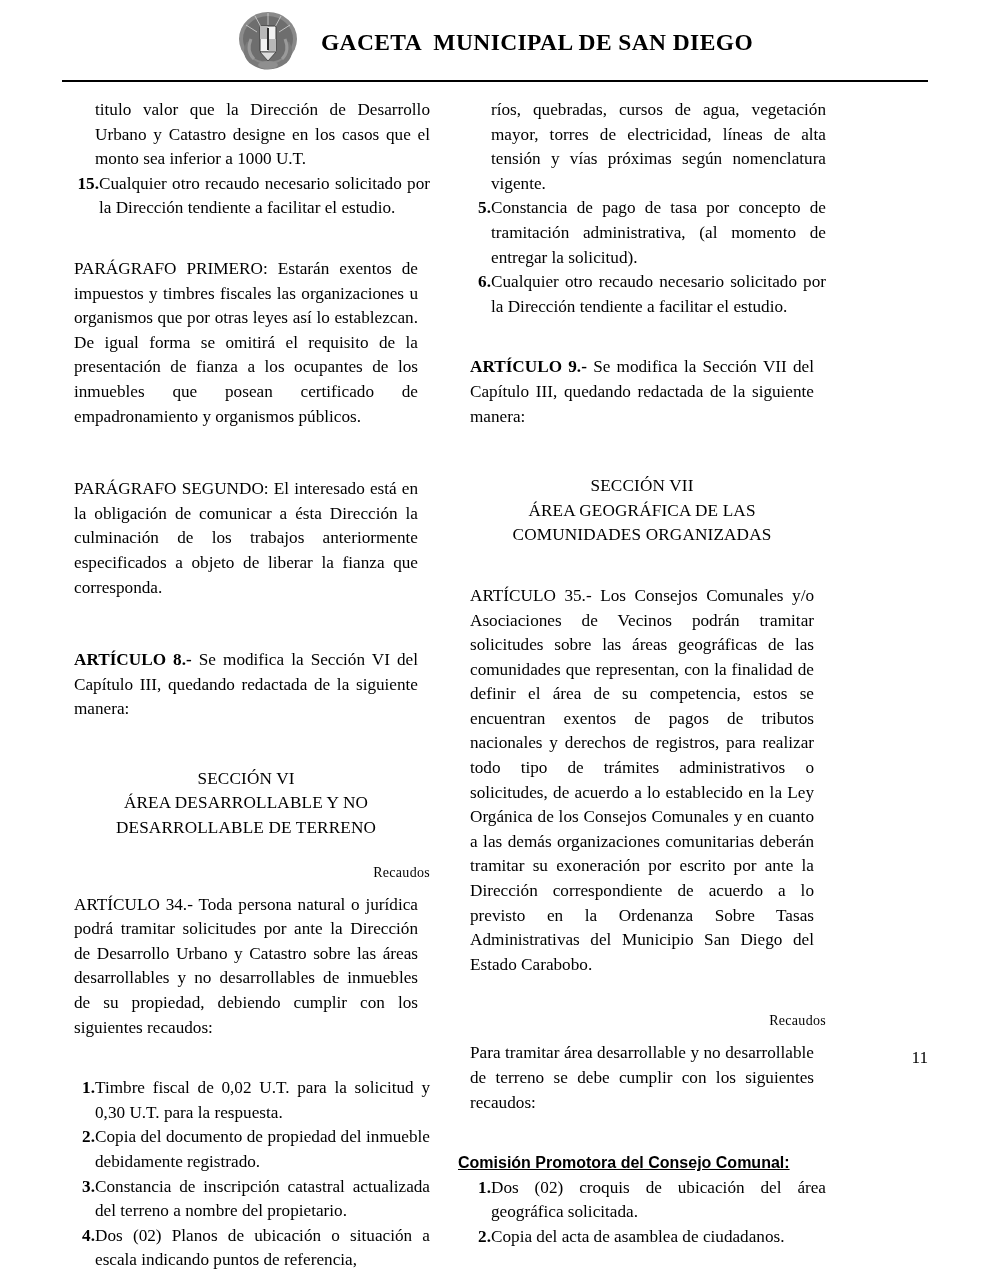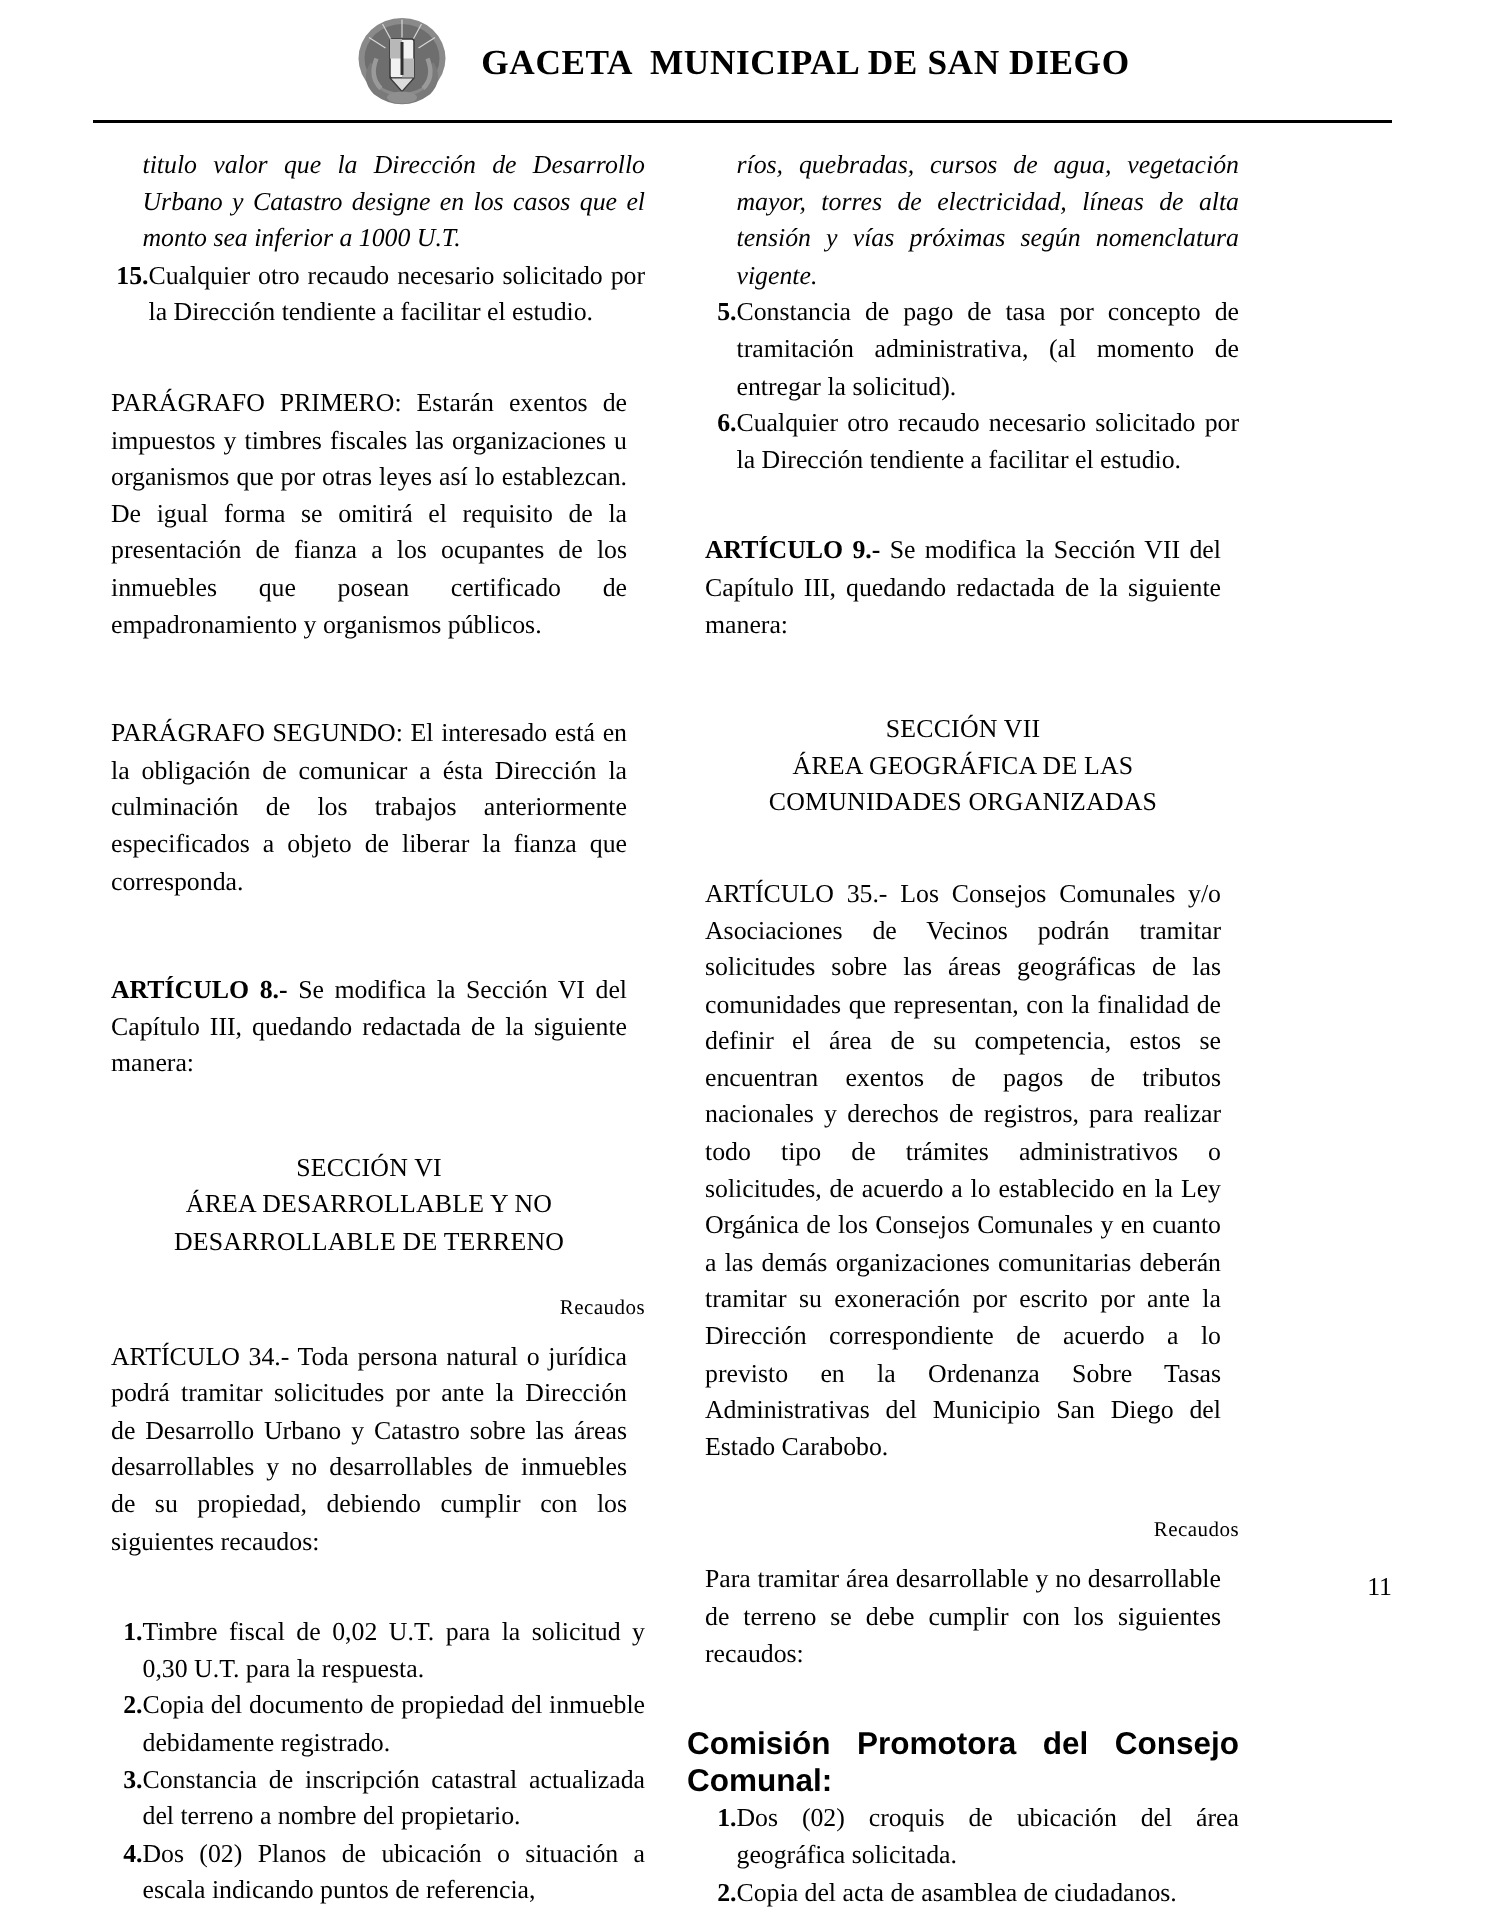--- a/index.html
+++ b/index.html
@@ -122,29 +122,29 @@
     flex: 1 1 auto;
     text-align: justify;
     text-justify: inter-word;
   }
   
   .cont-block {
     padding-left: 33px;
     font-size: 17.2px;
     line-height: 24.6px;
     text-align: justify;
-    font-style: italic;
   }
 
   .sans-bold {
     font-family: "Liberation Sans", "DejaVu Sans", sans-serif;
     font-weight: bold;
-    font-size: 21px;
+    font-size: 16px;
     line-height: 24.6px;
     text-align: justify;
+    text-decoration: underline;
   }
 
   
   .page-number {
     position: absolute;
     right: 62px;
     bottom: 60px;
     font-size: 17.2px;
   }
 </style>

